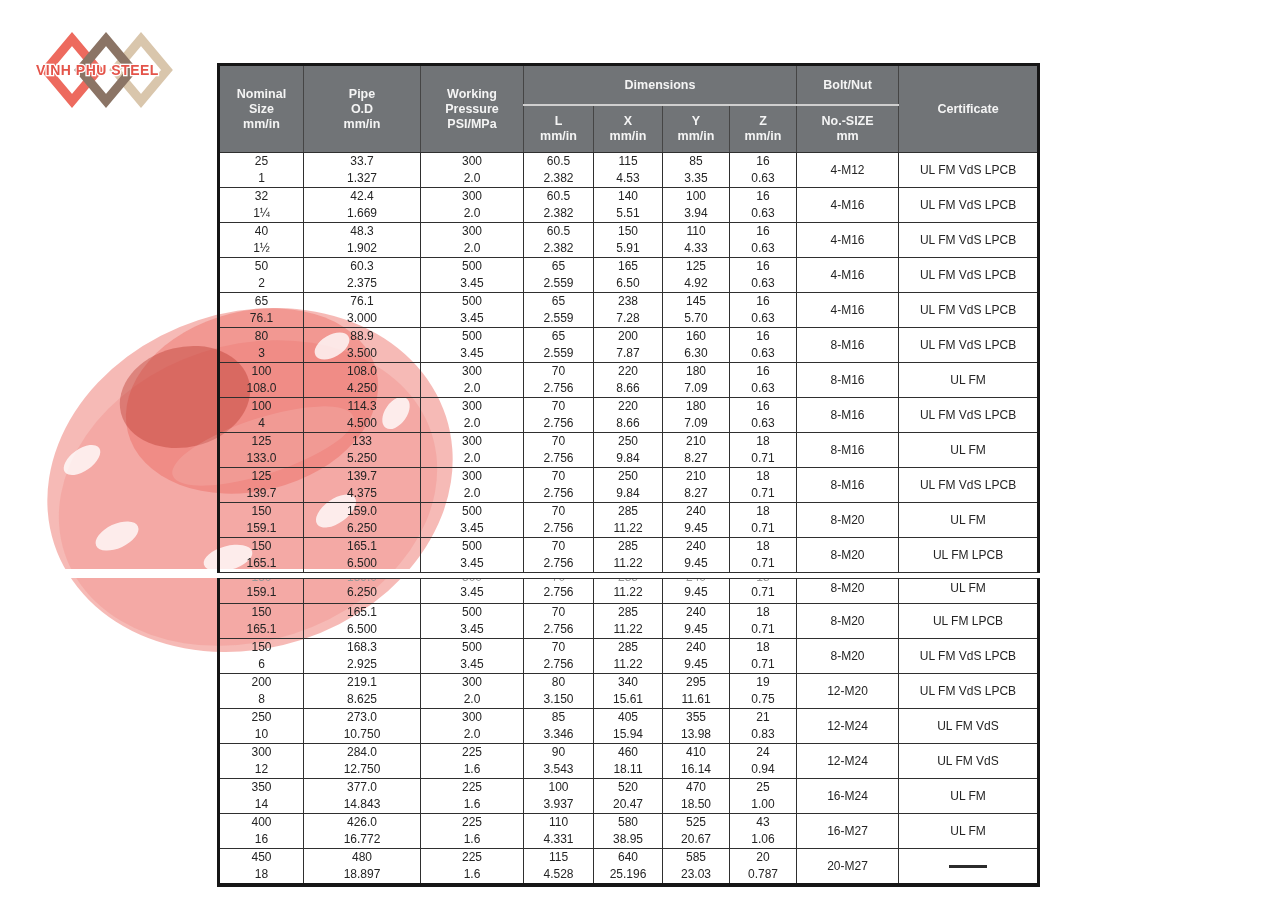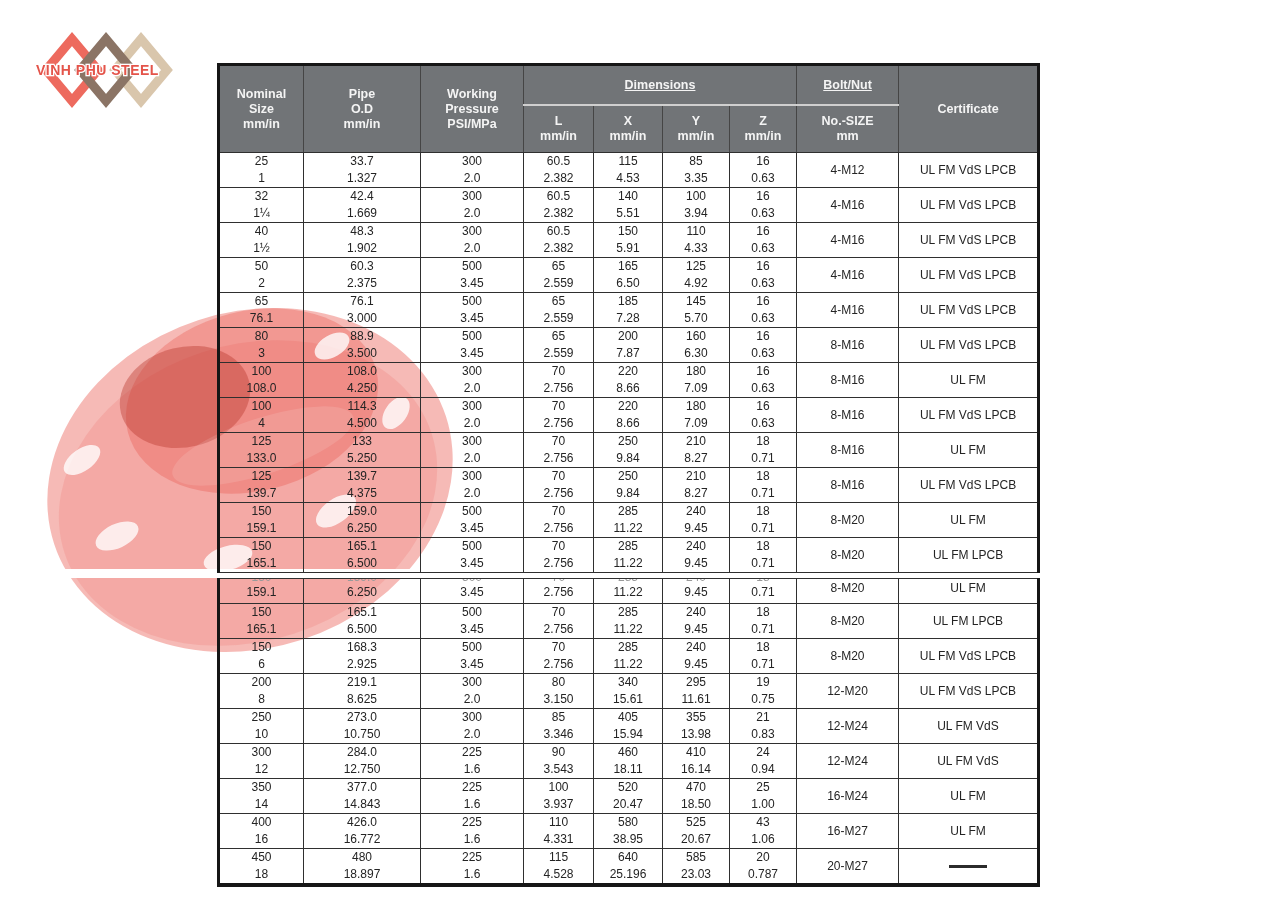--- a/index.html
+++ b/index.html
@@ -29,21 +29,21 @@
     border:1px solid #2f2f2f; padding:0; text-align:center; vertical-align:middle;
     font-size:12px; color:#242424; background:transparent; height:34px;
   }
   .tbl .l1, .tbl .l2 { line-height:17px; height:17px; }
 
   .tbl thead th {
     background:#717477; color:#f4f4f4; font-weight:bold; font-size:12.5px;
     border:1px solid #454545; white-space:pre-line; line-height:15px; padding:0;
   }
   .tbl thead tr.h1 th { height:38px; }
-  .tbl thead tr.h1 th.band { border-bottom:2px solid #cfcfcf;text-decoration:underline; }
+  .tbl thead tr.h1 th.band { border-bottom:2px solid #cfcfcf; }
   .tbl thead tr.h2 th { height:46px; border-top:2px solid #cfcfcf; border-bottom:1px solid #2f2f2f; }
   .tbl thead th.rs { border-bottom:1px solid #2f2f2f; }
 
   
   tr.partial td { height:22px; vertical-align:top; }
   tr.partial .clip { height:6px; overflow:hidden; }
   tr.partial .clip span { display:block; line-height:14px; margin-top:-9px; color:#9a9a9a; }
   tr.partial .l2 { line-height:15px; height:15px; }
   tr.partial td.single { padding-top:2px; line-height:15px; }
 
@@ -263,21 +263,21 @@
           </td>
           <td>
             <div class="l1">500</div>
             <div class="l2">3.45</div>
           </td>
           <td>
             <div class="l1">65</div>
             <div class="l2">2.559</div>
           </td>
           <td>
-            <div class="l1">185</div>
+            <div class="l1">238</div>
             <div class="l2">7.28</div>
           </td>
           <td>
             <div class="l1">145</div>
             <div class="l2">5.70</div>
           </td>
           <td>
             <div class="l1">16</div>
             <div class="l2">0.63</div>
           </td>

